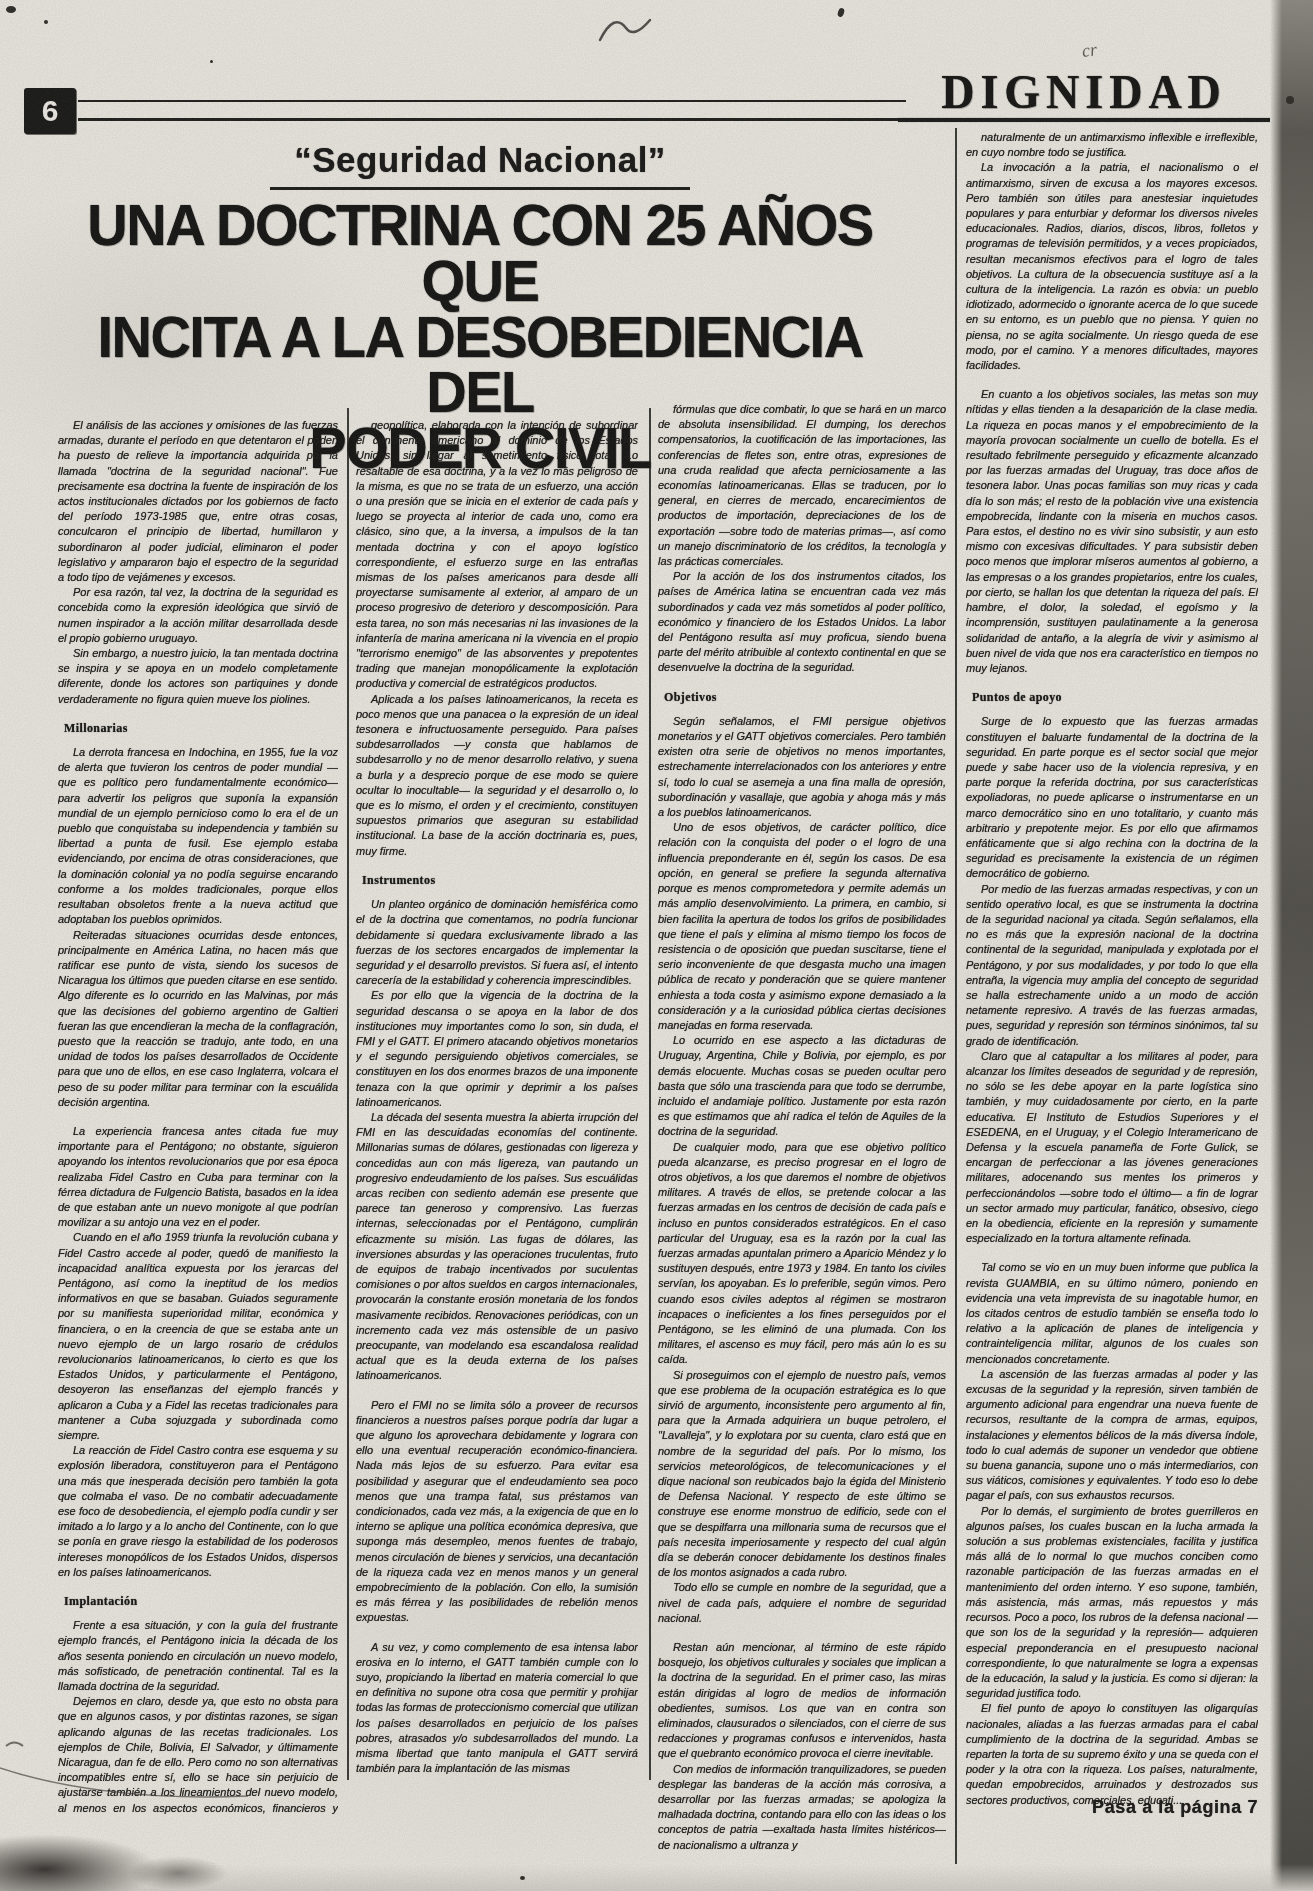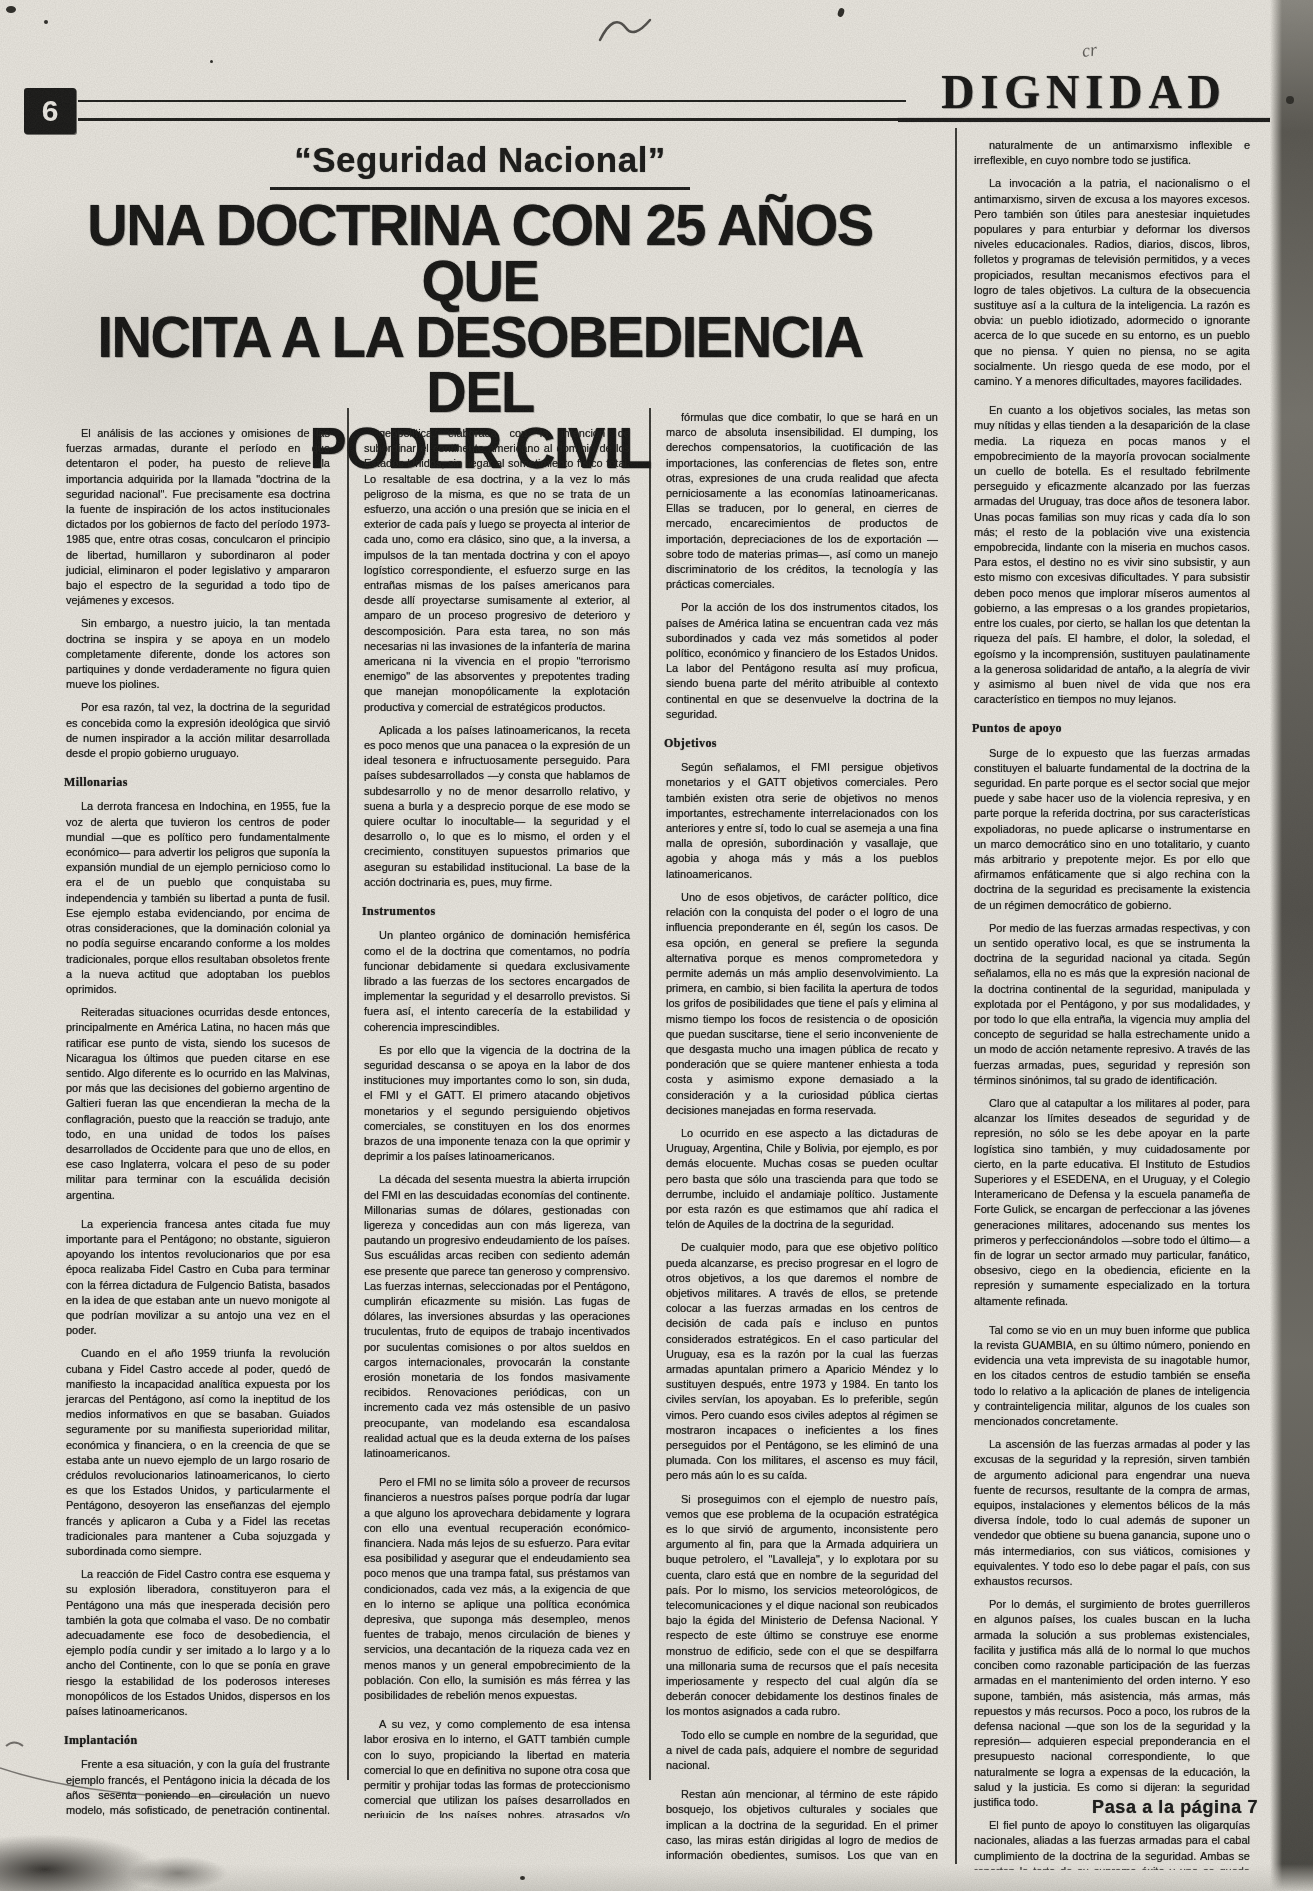--- a/index.html
+++ b/index.html
@@ -44,21 +44,21 @@
   
   .article-col{
     position:absolute;overflow:hidden;color:#1b1b19;
     font-size:11px;line-height:15.2px;text-align:justify;
     text-shadow:0 0 .7px rgba(27,27,25,.8);
   }
   .col-0{left:58px;top:418px;width:280px;height:1400px;}
   .col-1{left:356px;top:418px;width:282px;height:1400px;}
   .col-2{left:658px;top:402px;width:288px;height:1462px;}
   .col-3{left:966px;top:130px;width:292px;height:1740px;}
-  .article-col p.para{margin:8px;text-indent:15px;}
+  .article-col p.para{margin:0;text-indent:15px;font-style:italic;}
   .article-col p.para.gap{margin-top:14px;}
   .article-col h3.subhead{
     font-family:"Liberation Serif",serif;font-size:12px;font-weight:bold;
     letter-spacing:.4px;margin:14px 0 9px 6px;color:#151514;
     text-shadow:0 0 1px rgba(21,21,20,.85);
   }
   .vrule{position:absolute;width:2px;background:rgba(26,26,24,.85);}
   .vr1{left:347px;top:408px;height:1372px;}
   .vr2{left:649px;top:408px;height:1372px;}
   .vr3{left:955px;top:128px;height:1736px;}
@@ -122,22 +122,22 @@
     <span class="hl-line">INCITA A LA DESOBEDIENCIA DEL</span>
     <span class="hl-line">PODER CIVIL</span>
   </h1>
 
   <div class="vrule vr1"></div>
   <div class="vrule vr2"></div>
   <div class="vrule vr3"></div>
 
   <div class="article-col col-0">
       <p class="para">El análisis de las acciones y omisiones de las fuerzas armadas, durante el período en que detentaron el poder, ha puesto de relieve la importancia adquirida por la llamada "doctrina de la seguridad nacional". Fue precisamente esa doctrina la fuente de inspiración de los actos institucionales dictados por los gobiernos de facto del período 1973-1985 que, entre otras cosas, conculcaron el principio de libertad, humillaron y subordinaron al poder judicial, eliminaron el poder legislativo y ampararon bajo el espectro de la seguridad a todo tipo de vejámenes y excesos.</p>
+      <p class="para">Por esa razón, tal vez, la doctrina de la seguridad es concebida como la expresión ideológica que sirvió de numen inspirador a la acción militar desarrollada desde el propio gobierno uruguayo.</p>
       <p class="para">Sin embargo, a nuestro juicio, la tan mentada doctrina se inspira y se apoya en un modelo completamente diferente, donde los actores son partiquines y donde verdaderamente no figura quien mueve los piolines.</p>
-      <p class="para">Por esa razón, tal vez, la doctrina de la seguridad es concebida como la expresión ideológica que sirvió de numen inspirador a la acción militar desarrollada desde el propio gobierno uruguayo.</p>
       <h3 class="subhead">Millonarias</h3>
       <p class="para">La derrota francesa en Indochina, en 1955, fue la voz de alerta que tuvieron los centros de poder mundial —que es político pero fundamentalmente económico— para advertir los peligros que suponía la expansión mundial de un ejemplo pernicioso como lo era el de un pueblo que conquistaba su independencia y también su libertad a punta de fusil. Ese ejemplo estaba evidenciando, por encima de otras consideraciones, que la dominación colonial ya no podía seguirse encarando conforme a los moldes tradicionales, porque ellos resultaban obsoletos frente a la nueva actitud que adoptaban los pueblos oprimidos.</p>
       <p class="para">Reiteradas situaciones ocurridas desde entonces, principalmente en América Latina, no hacen más que ratificar ese punto de vista, siendo los sucesos de Nicaragua los últimos que pueden citarse en ese sentido. Algo diferente es lo ocurrido en las Malvinas, por más que las decisiones del gobierno argentino de Galtieri fueran las que encendieran la mecha de la conflagración, puesto que la reacción se tradujo, ante todo, en una unidad de todos los países desarrollados de Occidente para que uno de ellos, en ese caso Inglaterra, volcara el peso de su poder militar para terminar con la escuálida decisión argentina.</p>
       <p class="para gap">La experiencia francesa antes citada fue muy importante para el Pentágono; no obstante, siguieron apoyando los intentos revolucionarios que por esa época realizaba Fidel Castro en Cuba para terminar con la férrea dictadura de Fulgencio Batista, basados en la idea de que estaban ante un nuevo monigote al que podrían movilizar a su antojo una vez en el poder.</p>
       <p class="para">Cuando en el año 1959 triunfa la revolución cubana y Fidel Castro accede al poder, quedó de manifiesto la incapacidad analítica expuesta por los jerarcas del Pentágono, así como la ineptitud de los medios informativos en que se basaban. Guiados seguramente por su manifiesta superioridad militar, económica y financiera, o en la creencia de que se estaba ante un nuevo ejemplo de un largo rosario de crédulos revolucionarios latinoamericanos, lo cierto es que los Estados Unidos, y particularmente el Pentágono, desoyeron las enseñanzas del ejemplo francés y aplicaron a Cuba y a Fidel las recetas tradicionales para mantener a Cuba sojuzgada y subordinada como siempre.</p>
       <p class="para">La reacción de Fidel Castro contra ese esquema y su explosión liberadora, constituyeron para el Pentágono una más que inesperada decisión pero también la gota que colmaba el vaso. De no combatir adecuadamente ese foco de desobediencia, el ejemplo podía cundir y ser imitado a lo largo y a lo ancho del Continente, con lo que se ponía en grave riesgo la estabilidad de los poderosos intereses monopólicos de los Estados Unidos, dispersos en los países latinoamericanos.</p>
       <h3 class="subhead">Implantación</h3>
       <p class="para">Frente a esa situación, y con la guía del frustrante ejemplo francés, el Pentágono inicia la década de los años sesenta poniendo en circulación un nuevo modelo, más sofisticado, de penetración continental. Tal es la llamada doctrina de la seguridad.</p>
       <p class="para">Dejemos en claro, desde ya, que esto no obsta para que en algunos casos, y por distintas razones, se sigan aplicando algunas de las recetas tradicionales. Los ejemplos de Chile, Bolivia, El Salvador, y últimamente Nicaragua, dan fe de ello. Pero como no son alternativas incompatibles entre sí, ello se hace sin perjuicio de ajustarse también a los lineamientos del nuevo modelo, al menos en los aspectos económicos, financieros y socio-culturales.</p>
     </div>

